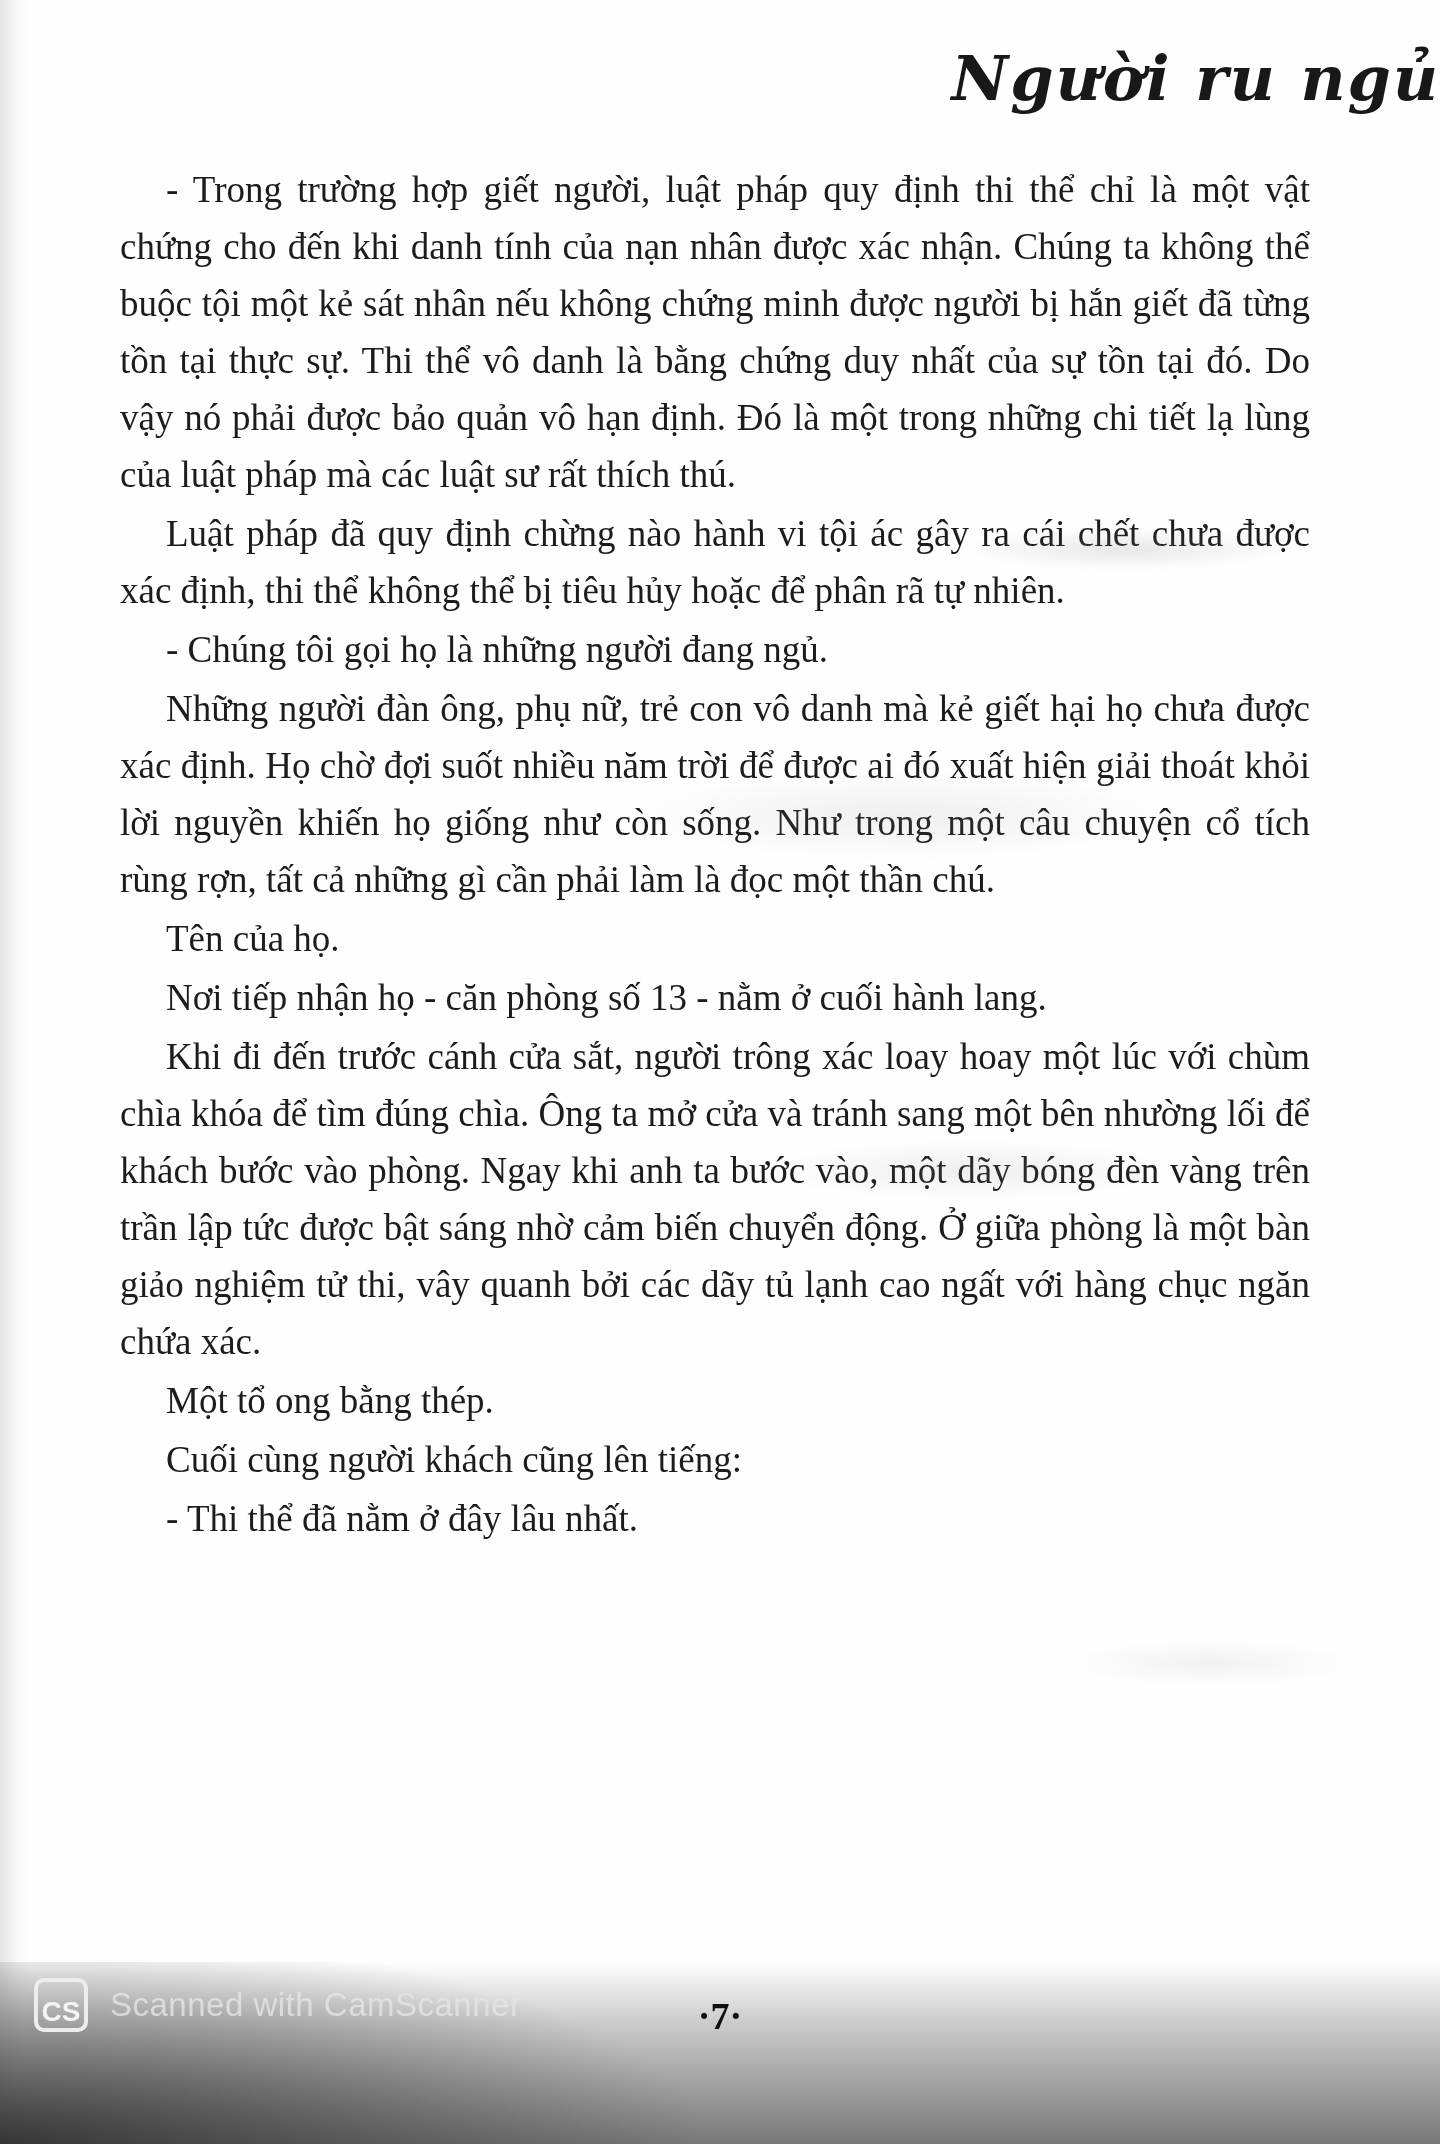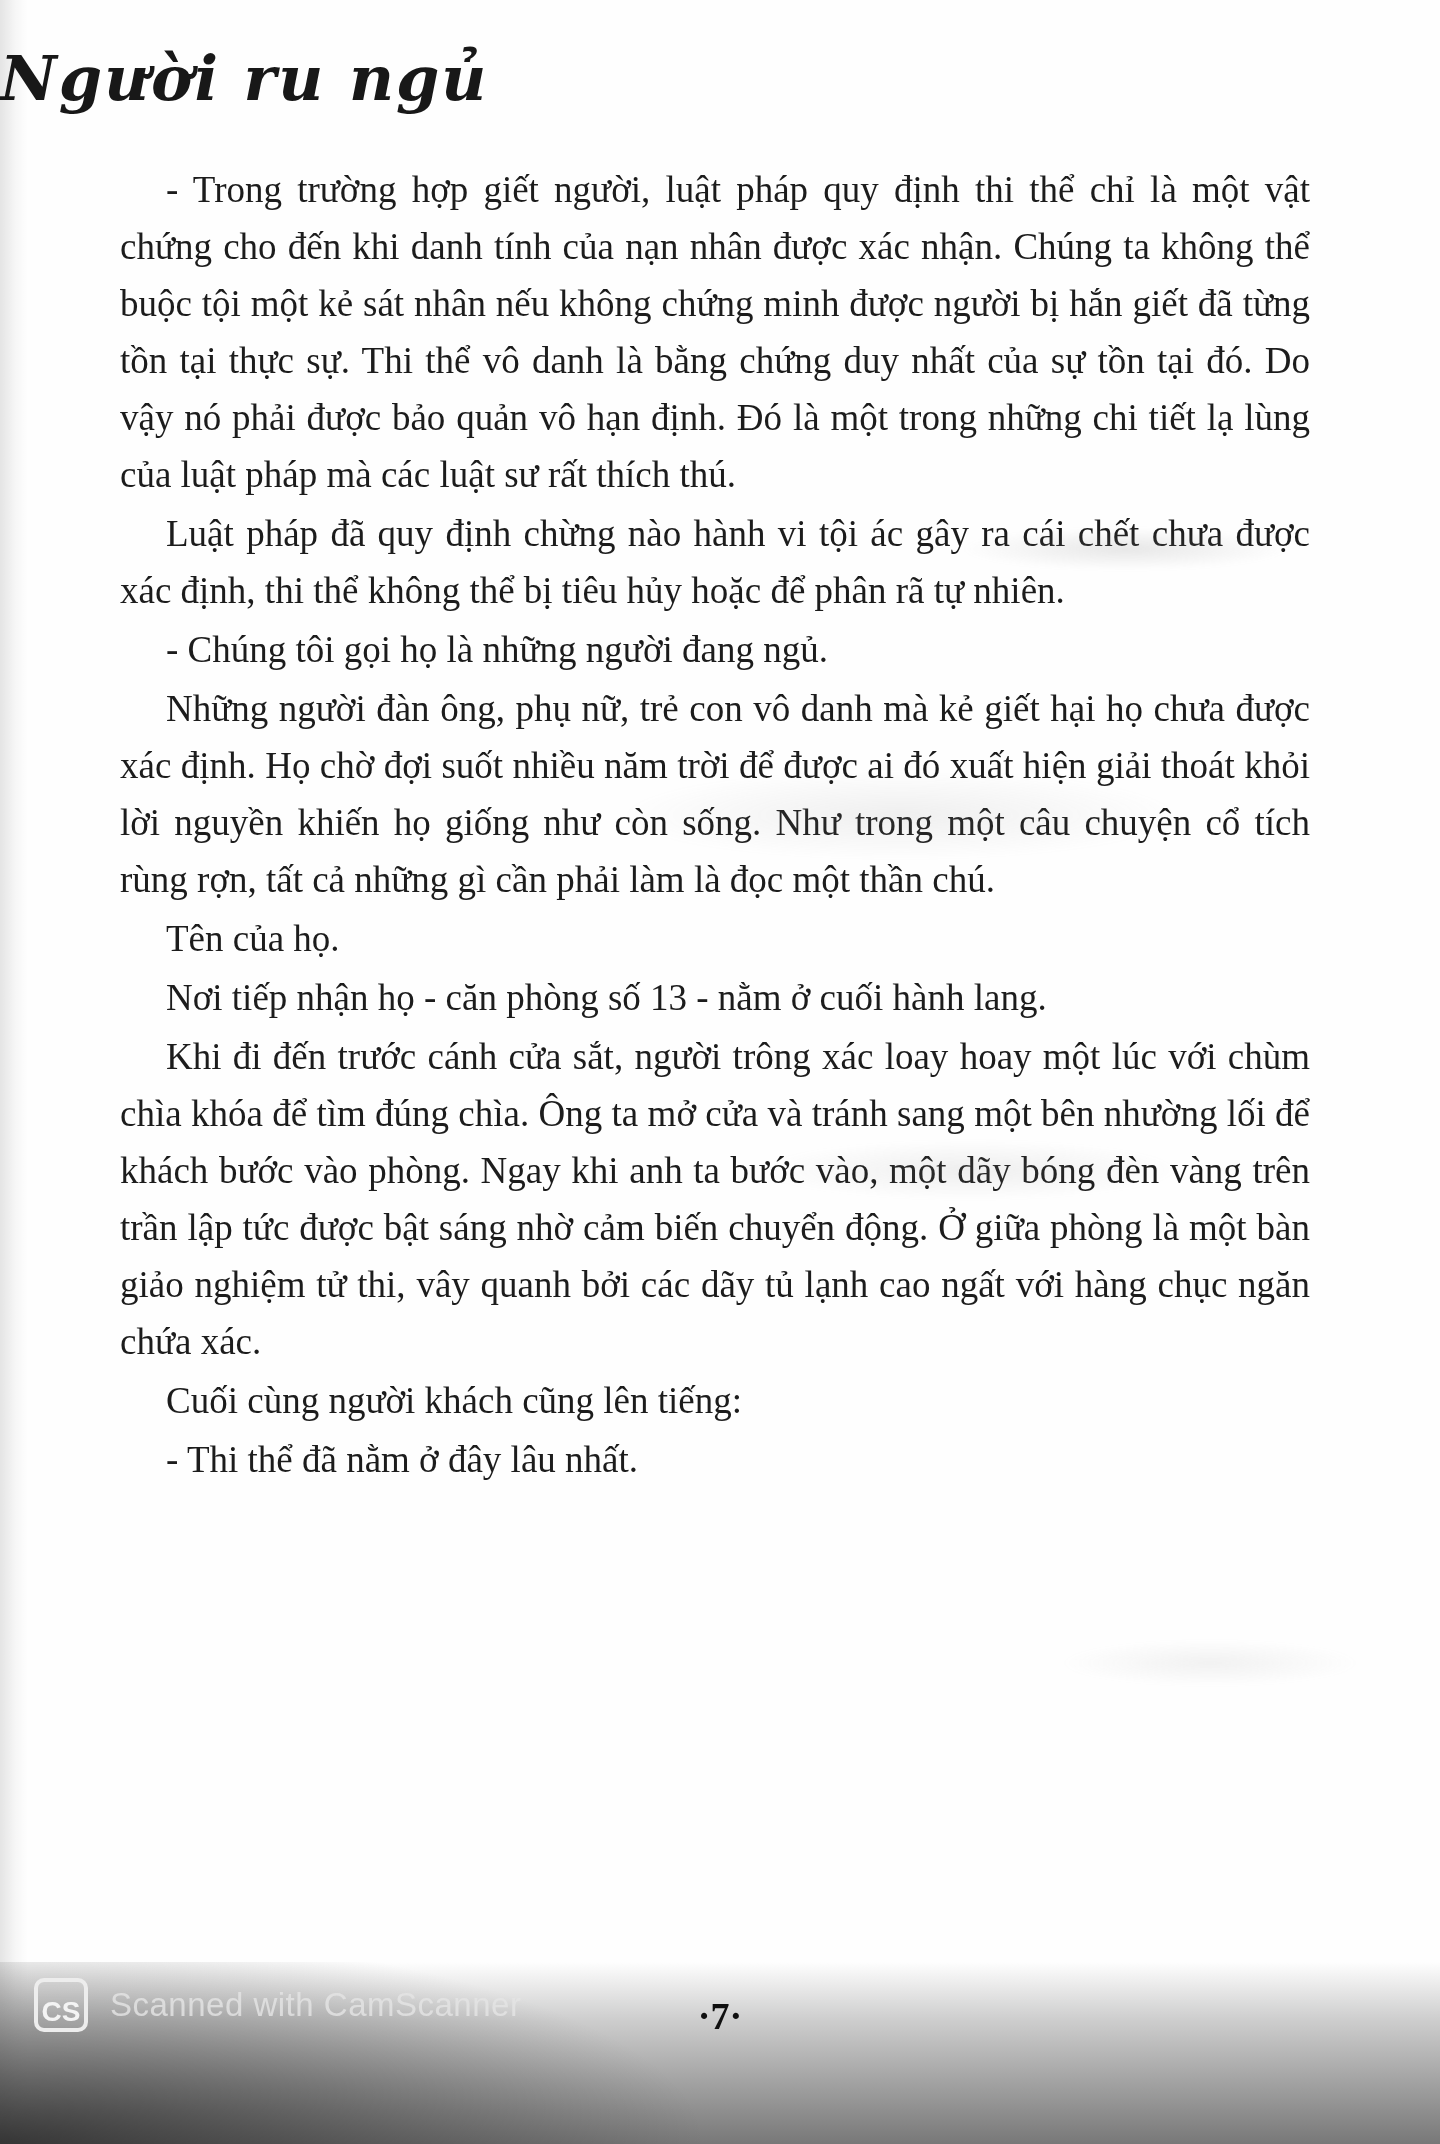--- a/index.html
+++ b/index.html
@@ -18,21 +18,21 @@
   }
   .edge-shadow {
     position: absolute;
     left: 0; top: 0; bottom: 0;
     width: 28px;
     background: linear-gradient(90deg, rgba(0,0,0,0.10), rgba(0,0,0,0.03) 55%, rgba(0,0,0,0));
     z-index: 2;
   }
   .title {
     margin: 42px 0 46px 0;
-    text-align: left;
+    text-align: right;
     font-family: "DejaVu Serif", serif;
     font-style: italic;
     font-weight: 600;
     font-size: 62px;
     letter-spacing: 2px;
     color: #181818;
   }
   .body-text {
     padding: 0 128px 0 118px;
     font-size: 37px;
@@ -122,20 +122,21 @@
   <h1 class="title">Người ru ngủ</h1>
 
   <div class="body-text">
     <p>- Trong trường hợp giết người, luật pháp quy định thi thể chỉ là một vật chứng cho đến khi danh tính của nạn nhân được xác nhận. Chúng ta không thể buộc tội một kẻ sát nhân nếu không chứng minh được người bị hắn giết đã từng tồn tại thực sự. Thi thể vô danh là bằng chứng duy nhất của sự tồn tại đó. Do vậy nó phải được bảo quản vô hạn định. Đó là một trong những chi tiết lạ lùng của luật pháp mà các luật sư rất thích thú.</p>
     <p>Luật pháp đã quy định chừng nào hành vi tội ác gây ra cái chết chưa được xác định, thi thể không thể bị tiêu hủy hoặc để phân rã tự nhiên.</p>
     <p>- Chúng tôi gọi họ là những người đang ngủ.</p>
     <p>Những người đàn ông, phụ nữ, trẻ con vô danh mà kẻ giết hại họ chưa được xác định. Họ chờ đợi suốt nhiều năm trời để được ai đó xuất hiện giải thoát khỏi lời nguyền khiến họ giống như còn sống. Như trong một câu chuyện cổ tích rùng rợn, tất cả những gì cần phải làm là đọc một thần chú.</p>
     <p>Tên của họ.</p>
     <p>Nơi tiếp nhận họ - căn phòng số 13 - nằm ở cuối hành lang.</p>
     <p>Khi đi đến trước cánh cửa sắt, người trông xác loay hoay một lúc với chùm chìa khóa để tìm đúng chìa. Ông ta mở cửa và tránh sang một bên nhường lối để khách bước vào phòng. Ngay khi anh ta bước vào, một dãy bóng đèn vàng trên trần lập tức được bật sáng nhờ cảm biến chuyển động. Ở giữa phòng là một bàn giảo nghiệm tử thi, vây quanh bởi các dãy tủ lạnh cao ngất với hàng chục ngăn chứa xác.</p>
+    <p>Một tổ ong bằng thép.</p>
     <p>Cuối cùng người khách cũng lên tiếng:</p>
     <p>- Thi thể đã nằm ở đây lâu nhất.</p>
   </div>
 
   <div class="artifact a1"></div>
   <div class="artifact a2"></div>
   <div class="artifact a3"></div>
   <div class="artifact a4"></div>
 
   <div class="page-number">·7·</div>

